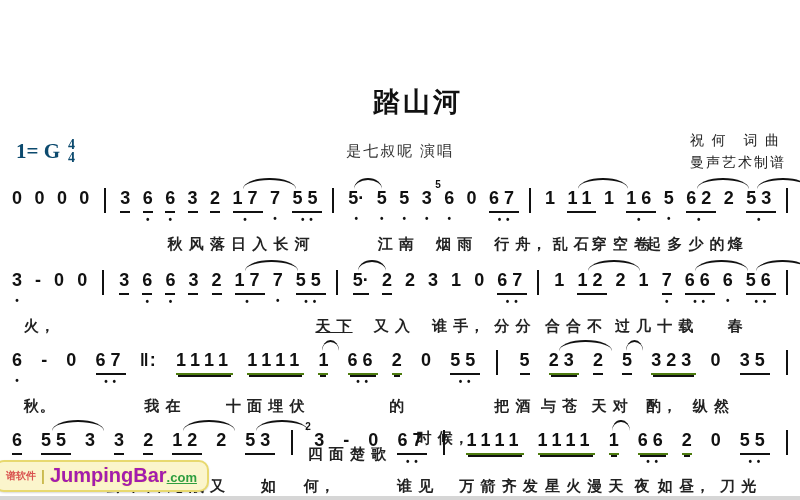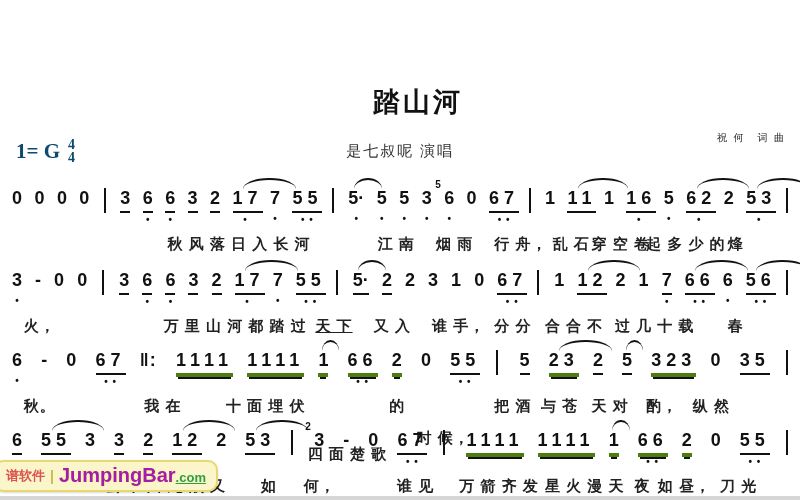--- a/index.html
+++ b/index.html
@@ -7,52 +7,52 @@
        font-family:"Liberation Sans",sans-serif;color:#1a1a1a;}
   .title{position:absolute;top:84px;left:18px;width:100%;text-align:center;
          font-size:27px;font-weight:bold;letter-spacing:3px;color:#111;}
   .keyrow{position:absolute;top:138px;left:16px;display:flex;align-items:center;
           font-family:"Liberation Serif",serif;font-weight:bold;font-size:21px;color:#0c4a6e;}
   .frac{display:inline-flex;flex-direction:column;align-items:center;margin-left:8px;
         font-size:14px;line-height:0.95;font-weight:bold;}
   .subtitle{position:absolute;top:142px;left:0;width:100%;text-align:center;
             font-family:"Liberation Serif",serif;font-size:15px;color:#333;letter-spacing:2px;}
   .credits{position:absolute;top:130px;right:14px;text-align:left;
-           font-family:"Liberation Serif",serif;font-size:10px;color:#222;line-height:1.55;
+           font-family:"Liberation Serif",serif;font-size:14px;color:#222;line-height:1.55;
            letter-spacing:2px;}
   
   .mline{position:absolute;left:12px;right:10px;}
   .mline:nth-child(1){top:188px;}
   .mline:nth-child(2){top:270px;}
   .mline:nth-child(3){top:350px;}
   .mline:nth-child(4){top:430px;}
   .notes{display:flex;justify-content:space-between;align-items:flex-start;height:30px;}
   .note{position:relative;display:inline-block;font-weight:bold;font-size:18px;
         line-height:1.2;color:#111;white-space:nowrap;}
   .grp{letter-spacing:5px;margin-right:-5px;}
   .u1{border-bottom:2px solid #111;padding-bottom:1px;}
-  .u2{border-bottom:4px solid #4d7c0f;padding-bottom:1px;box-shadow:0 4px 0 -2px #111;}
+  .u2{border-bottom:2px solid #4d7c0f;padding-bottom:1px;box-shadow:0 4px 0 -2px #111;}
   .d1::after,.d2::after{position:absolute;left:0;right:0;bottom:-14px;text-align:center;
         font-size:10px;line-height:1;color:#111;}
   .d1::after{content:"•";}
   .d2::after{content:"•\00a0•";letter-spacing:1px;}
   .grace::before{content:attr(data-g);position:absolute;top:-9px;left:-9px;font-size:10px;
         font-weight:bold;color:#111;}
   .arcspan{position:absolute;top:-10px;left:35%;width:175%;height:9px;pointer-events:none;
         border-top:2px solid #111;border-radius:50% 50% 0 0 / 100% 100% 0 0;}
   .barline{width:2px;height:25px;background:#111;margin:0 2px;flex:none;}
   .rep{letter-spacing:1px;}
   .lyrics{position:relative;height:22px;margin-top:17px;}
   .lyr{position:absolute;top:0;font-size:15px;font-weight:600;color:#222;white-space:nowrap;
        letter-spacing:1px;}
   
   .watermark{position:absolute;left:-6px;bottom:8px;z-index:5;display:inline-flex;
        align-items:center;gap:5px;background:#fbf5cc;border:2px solid #e8d96f;
        border-radius:10px;padding:2px 10px 3px 10px;box-shadow:0 1px 2px rgba(0,0,0,.15);}
-  .wm-prefix{color:#d9534f;font-size:13px;font-weight:bold;}
+  .wm-prefix{color:#d9534f;font-size:10px;font-weight:bold;}
   .wm-sep{color:#c8b84a;font-size:14px;font-weight:bold;}
   .wm-site{color:#a21caf;font-size:20px;font-weight:bold;
        text-shadow:0 0 1px #fdf28a,0 0 2px #fdf28a;}
   .wm-tld{color:#2e9e3f;font-size:13px;font-weight:bold;text-decoration:underline;}
   .bottom-strip{position:absolute;bottom:0;left:0;width:100%;height:4px;background:#d6d6d6;}
 </style>
 </head>
 <body>
 
 <div class="title">踏山河</div>
@@ -62,20 +62,21 @@
   <span class="frac">
     <span>4</span>
     <span>4</span>
   </span>
 </div>
 
 <div class="subtitle">是七叔呢 演唱</div>
 
 <div class="credits">
   <div>祝 何　词 曲</div>
+  <div>曼声艺术制谱</div>
 </div>
 
 <div>
     <div class="mline">
       <div class="notes">
         <span class="note">0</span>
         <span class="note">0</span>
         <span class="note">0</span>
         <span class="note">0</span>
         <div class="barline"></div>
@@ -146,21 +147,20 @@
         <span class="note">2</span>
         <span class="note">1</span>
         <span class="note u1 d1">7</span>
         <span class="note u1 d2 grp">66<i class="arcspan"></i></span>
         <span class="note d1">6</span>
         <span class="note u1 d2 grp">56<i class="arcspan"></i></span>
         <div class="barline"></div>
       </div>
       <div class="lyrics">
         <span class="lyr" style="left: 1.5%;">火，</span>
-        <span class="lyr" style="left: 19.5%;">万 里 山 河 都 踏 过</span>
         <span class="lyr" style="left: 39%; text-decoration: underline;">天 下</span>
         <span class="lyr" style="left: 46.5%;">又 入</span>
         <span class="lyr" style="left: 54%;">谁 手，</span>
         <span class="lyr" style="left: 62%;">分 分</span>
         <span class="lyr" style="left: 68.5%;">合 合 不</span>
         <span class="lyr" style="left: 77.5%;">过 几 十 载</span>
         <span class="lyr" style="left: 92%;">春</span>
       </div>
     </div>
     <div class="mline">

